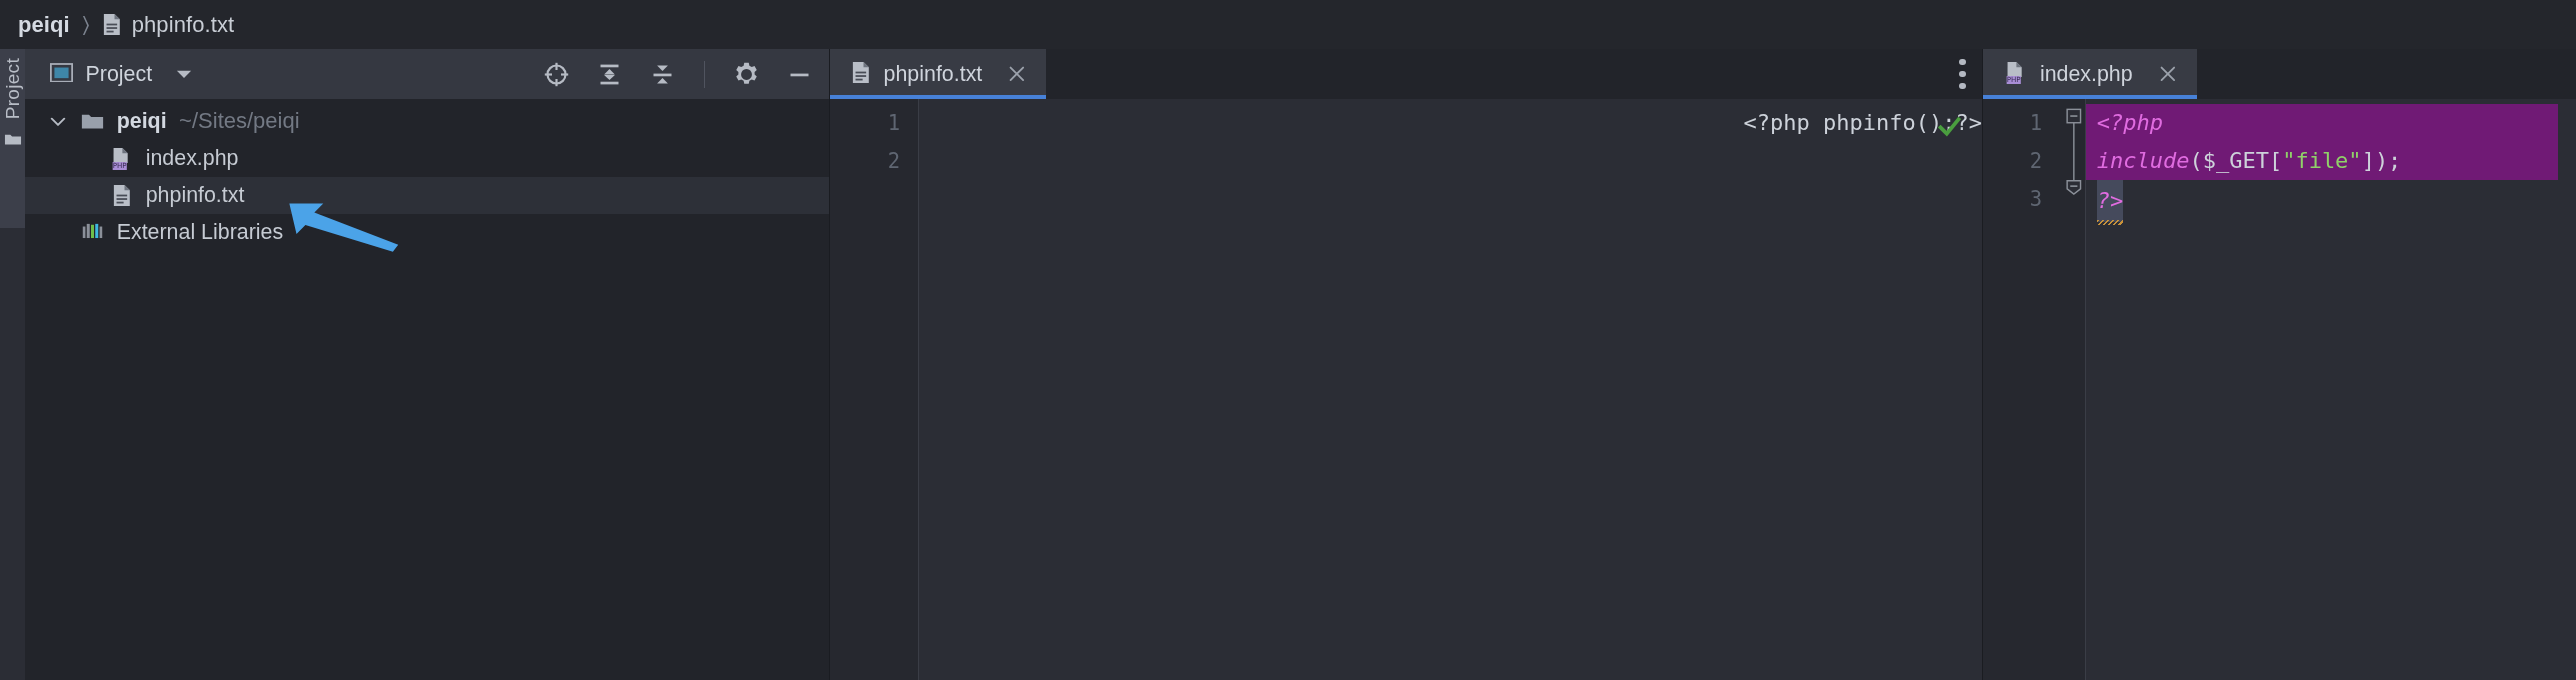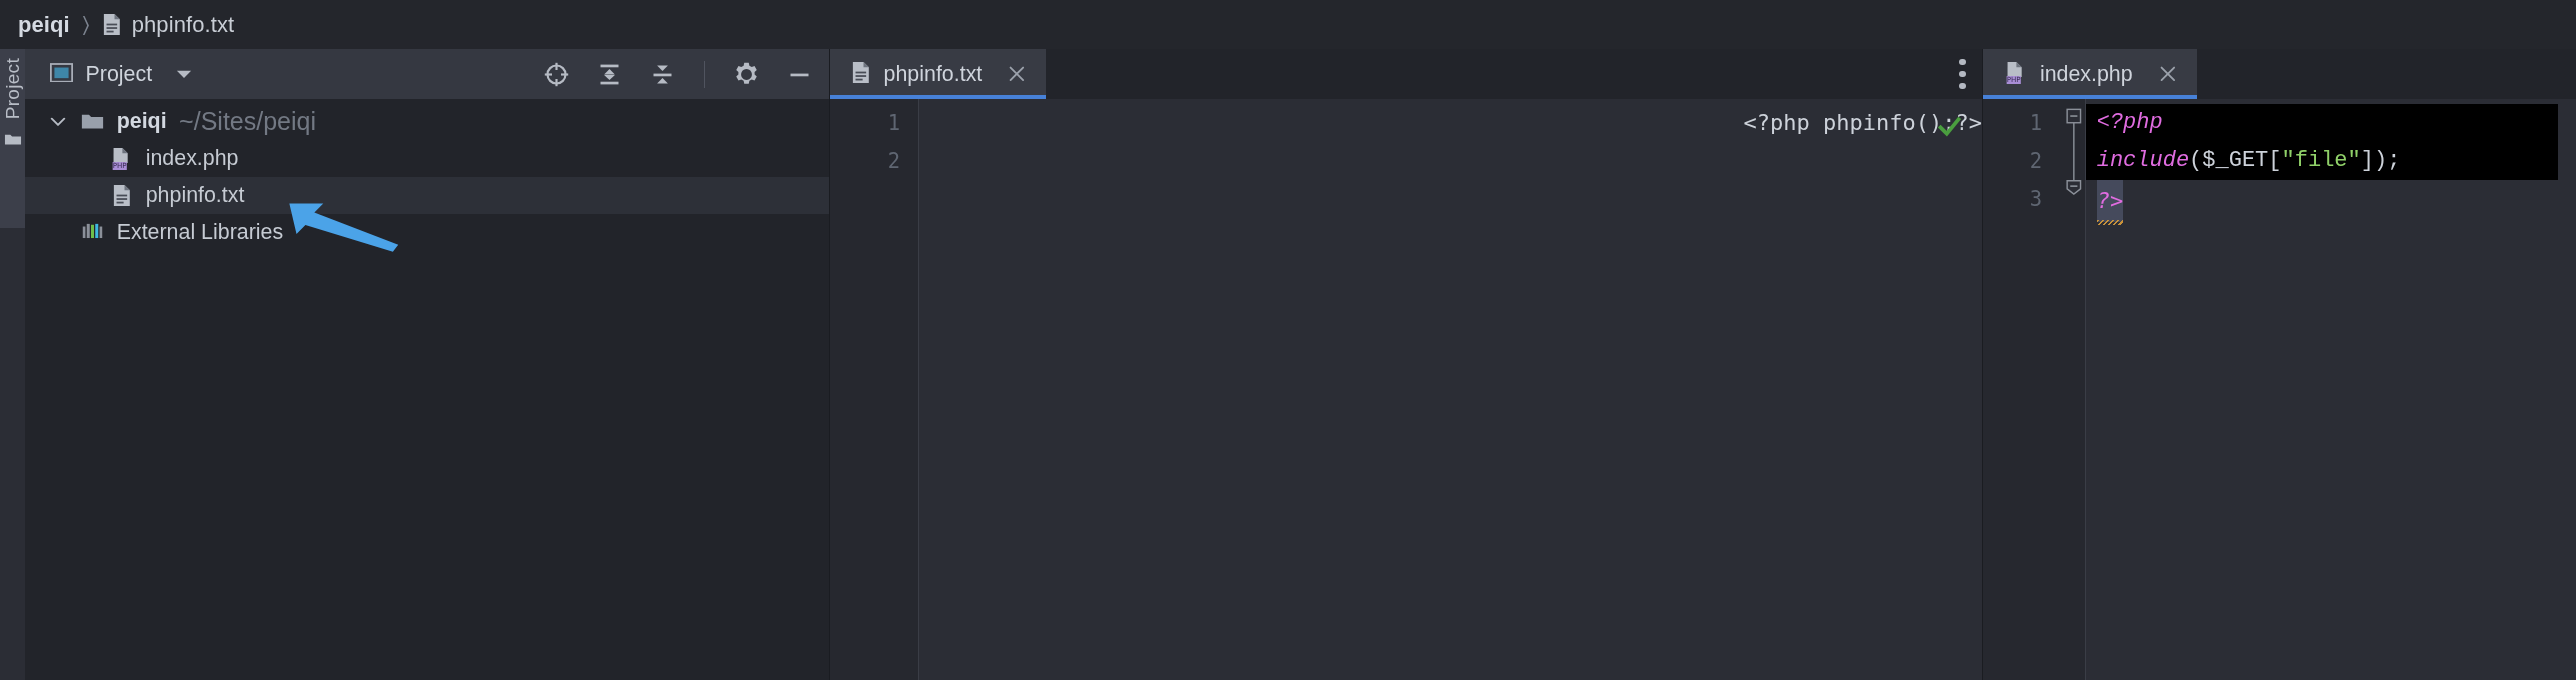--- a/index.html
+++ b/index.html
@@ -145,21 +145,21 @@
   .tree-icon {
     width: 27px;
     display: flex; align-items: center; justify-content: center;
     margin-right: 10.7px;
     flex: 0 0 27px;
   }
   .tree-label.bold { font-weight: bold; color: #d3d8e0; }
   .tree-sub {
     color: #737984;
     margin-left: 12.5px;
-    font-size: 25px;
+    font-size: 22px;
   }
   .indent-1 { padding-left: 54px; }
 
   
   .editor-area {
     flex: 1;
     display: flex;
     min-width: 0;
   }
   .editor-pane {
@@ -259,21 +259,21 @@
     font-size: 22px;
     position: relative;
     min-width: 0;
   }
   .code-line {
     height: 38px;
     line-height: 38px;
     white-space: pre;
     padding-left: 10.7px;
   }
-  .code-line.hl { background: #000000; font-family: Liberation Mono, monospace; }
+  .code-line.hl { background: #701a75; }
   .sel-partial {
     background: #454a5c;
     padding: 1.8px 0;
   }
   .tok-plain { color: #cdd2da; text-align: right; }
   .tok-keyword { color: #e06ce0; font-style: italic; }
   .tok-func { color: #e06ce0; font-style: italic; }
   .tok-punct { color: #cdd2da; }
   .tok-var { color: #cdd2da; }
   .tok-string { color: #90d169; }

